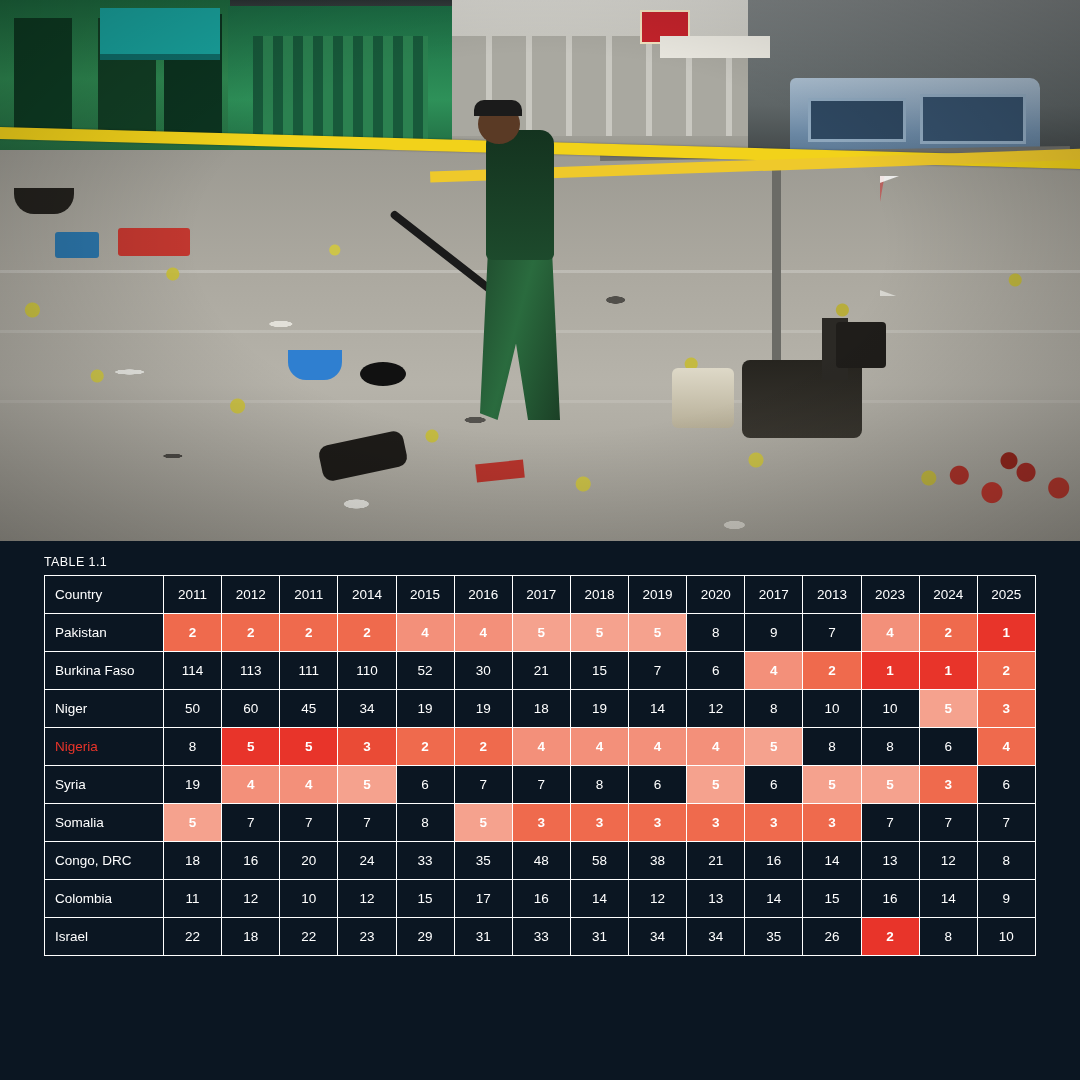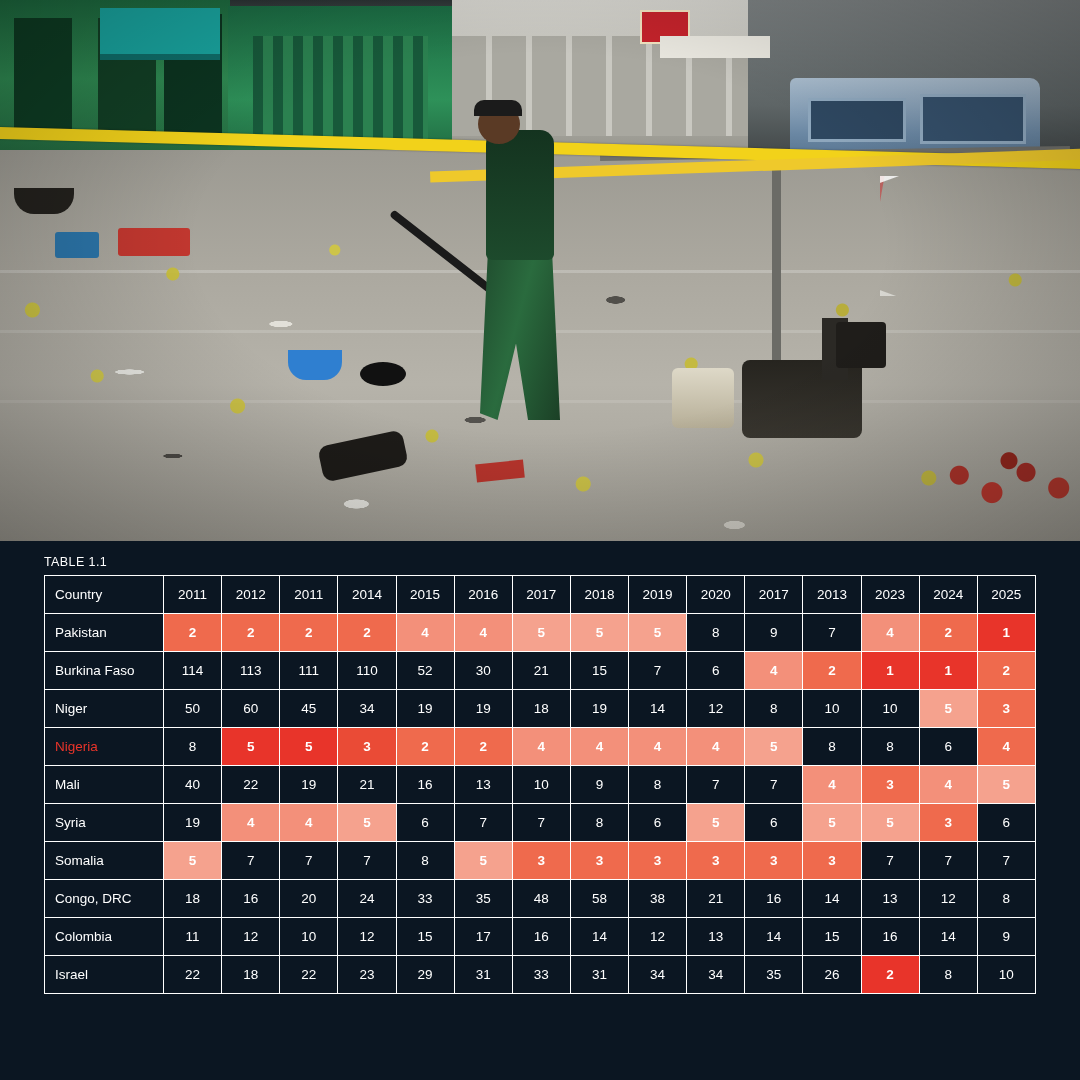--- a/index.html
+++ b/index.html
@@ -430,38 +430,20 @@
             <td class="val" style="background: rgb(243, 144, 122);">4</td>
             <td class="val" style="background: rgb(243, 144, 122);">4</td>
             <td class="val" style="background: rgb(243, 144, 122);">4</td>
             <td class="val" style="background: rgb(245, 162, 142);">5</td>
             <td class="plain" style="background: transparent;">8</td>
             <td class="plain" style="background: transparent;">8</td>
             <td class="plain" style="background: transparent;">6</td>
             <td class="val" style="background: rgb(239, 106, 77);">4</td>
           </tr>
           <tr>
-            <td class="country">Mali</td>
-            <td class="plain" style="background: transparent;">40</td>
-            <td class="plain" style="background: transparent;">22</td>
-            <td class="plain" style="background: transparent;">19</td>
-            <td class="plain" style="background: transparent;">21</td>
-            <td class="plain" style="background: transparent;">16</td>
-            <td class="plain" style="background: transparent;">13</td>
-            <td class="plain" style="background: transparent;">10</td>
-            <td class="plain" style="background: transparent;">9</td>
-            <td class="plain" style="background: transparent;">8</td>
-            <td class="plain" style="background: transparent;">7</td>
-            <td class="plain" style="background: transparent;">7</td>
-            <td class="val" style="background: rgb(243, 144, 122);">4</td>
-            <td class="val" style="background: rgb(239, 106, 77);">3</td>
-            <td class="val" style="background: rgb(243, 144, 122);">4</td>
-            <td class="val" style="background: rgb(245, 162, 142);">5</td>
-          </tr>
-          <tr>
             <td class="country">Syria</td>
             <td class="plain" style="background: transparent;">19</td>
             <td class="val" style="background: rgb(243, 144, 122);">4</td>
             <td class="val" style="background: rgb(243, 144, 122);">4</td>
             <td class="val" style="background: rgb(245, 162, 142);">5</td>
             <td class="plain" style="background: transparent;">6</td>
             <td class="plain" style="background: transparent;">7</td>
             <td class="plain" style="background: transparent;">7</td>
             <td class="plain" style="background: transparent;">8</td>
             <td class="plain" style="background: transparent;">6</td>

